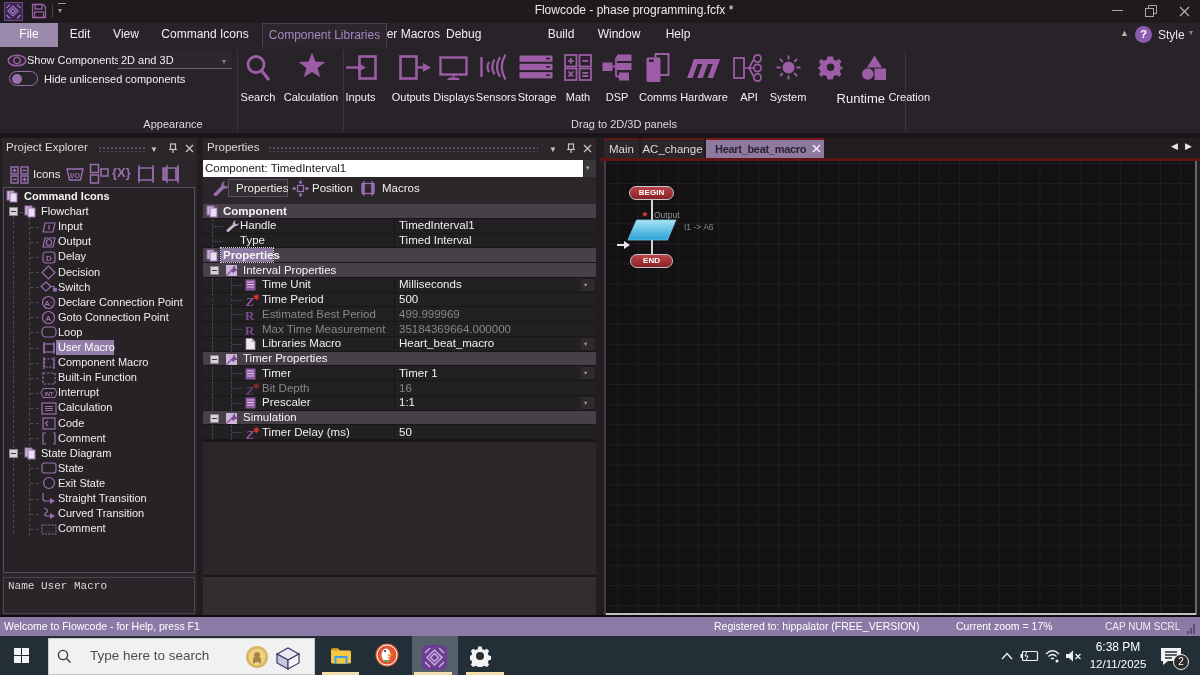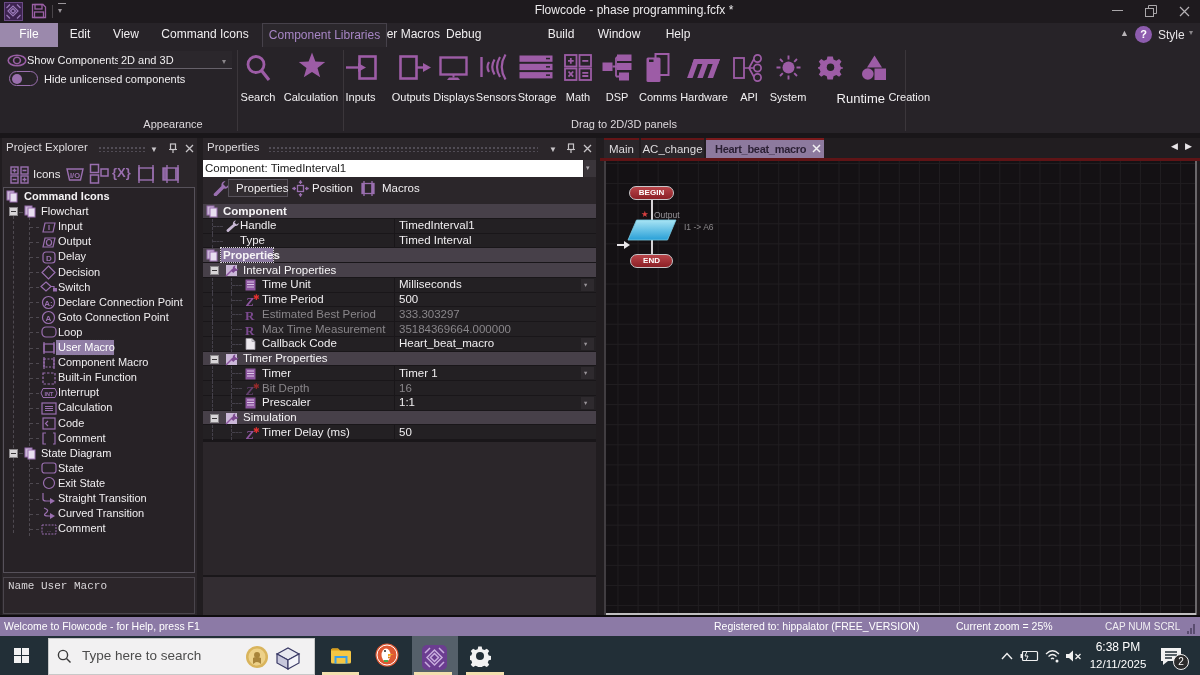--- a/index.html
+++ b/index.html
@@ -483,39 +483,39 @@
     </svg>
 <div class="a" style="left:262px;top:293.0px;color:#f0eef0;font-size:11.5px">Time Period</div>
 <div class="a" style="left:399px;top:293.0px;color:#f0eef0;font-size:11.5px">500</div>
 <div class="a" style="left:203px;top:307.2px;width:393px;height:14.75px;background:#232023;border-bottom:1px solid #191619"></div>
 <div class="a" style="left:394px;top:307.2px;width:1px;height:14.75px;background:#191619"></div>
 <div class="a" style="left:212px;top:307.2px;width:1px;height:14.75px;border-left:1px dashed #44404a"></div>
 <div class="a" style="left:231px;top:307.2px;width:1px;height:14.75px;border-left:1px dashed #44404a"></div>
 <div class="a" style="left:232px;top:314.2px;width:10px;height:1px;border-top:1px dashed #44404a"></div>
 <div class="a" style="left:245px;top:307.8px;color:#7c4a90;font-size:13px;font-weight:bold;font-family:'Liberation Serif',serif">R</div>
 <div class="a" style="left:262px;top:307.8px;color:#89868a;font-size:11.5px">Estimated Best Period</div>
-<div class="a" style="left:399px;top:307.8px;color:#89868a;font-size:11.5px">333.303297</div>
+<div class="a" style="left:399px;top:307.8px;color:#89868a;font-size:11.5px">499.999969</div>
 <div class="a" style="left:203px;top:322.0px;width:393px;height:14.75px;background:#232023;border-bottom:1px solid #191619"></div>
 <div class="a" style="left:394px;top:322.0px;width:1px;height:14.75px;background:#191619"></div>
 <div class="a" style="left:212px;top:322.0px;width:1px;height:14.75px;border-left:1px dashed #44404a"></div>
 <div class="a" style="left:231px;top:322.0px;width:1px;height:14.75px;border-left:1px dashed #44404a"></div>
 <div class="a" style="left:232px;top:329.0px;width:10px;height:1px;border-top:1px dashed #44404a"></div>
 <div class="a" style="left:245px;top:322.5px;color:#7c4a90;font-size:13px;font-weight:bold;font-family:'Liberation Serif',serif">R</div>
 <div class="a" style="left:262px;top:322.5px;color:#89868a;font-size:11.5px">Max Time Measurement</div>
 <div class="a" style="left:399px;top:322.5px;color:#89868a;font-size:11.5px">35184369664.000000</div>
 <div class="a" style="left:203px;top:336.8px;width:393px;height:14.75px;background:#232023;border-bottom:1px solid #191619"></div>
 <div class="a" style="left:394px;top:336.8px;width:1px;height:14.75px;background:#191619"></div>
 <div class="a" style="left:212px;top:336.8px;width:1px;height:14.75px;border-left:1px dashed #44404a"></div>
 <div class="a" style="left:231px;top:336.8px;width:1px;height:14.75px;border-left:1px dashed #44404a"></div>
 <div class="a" style="left:232px;top:343.8px;width:10px;height:1px;border-top:1px dashed #44404a"></div>
 <svg class="a" style="left:245px;top:338.2px" width="11" height="12" viewBox="0 0 11 12">
       <path d="M1 0.5 H7 L10 3.5 V11.5 H1 Z" fill="#ece8ee" stroke="#9a95a0" stroke-width="0.8"></path>
       <path d="M7 0.5 V3.5 H10" fill="none" stroke="#9a95a0" stroke-width="0.8"></path>
     </svg>
-<div class="a" style="left:262px;top:337.2px;color:#f0eef0;font-size:11.5px">Callback Code</div>
+<div class="a" style="left:262px;top:337.2px;color:#f0eef0;font-size:11.5px">Libraries Macro</div>
 <div class="a" style="left:399px;top:337.2px;color:#f0eef0;font-size:11.5px">Heart_beat_macro</div>
 <div class="a" style="left:581px;top:337.8px;width:13px;height:12px;background:#2e2a2e"></div>
 <div class="a" style="left:584px;top:339.8px;color:#9a959a;font-size:6.5px">▾</div>
 <div class="a" style="left:203px;top:351.5px;width:393px;height:14.75px;background:#474049;border-bottom:1px solid #191619"></div>
 <div class="a" style="left:210px;top:354.5px;width:9px;height:9px;background:#d8d5d8;border:1px solid #8a878a"></div>
 <div class="a" style="left:212px;top:358.5px;width:5px;height:1px;background:#3a373a"></div>
 <svg class="a" style="left:225px;top:352.5px" width="14" height="13" viewBox="0 0 14 13">
       <rect x="1" y="1" width="11" height="11" fill="#cbb8d8"></rect>
       <path d="M1 12 L8 5" stroke="#8d56a0" stroke-width="1.5"></path>
       <path d="M10.5 1.5 a2.6 2.6 0 0 0 -2.6 3.3 L6 6.7 L8.3 9 L10.2 7 a2.6 2.6 0 0 0 3.1-2.6 L11.5 5.2 L9.8 3.5 Z" fill="#7c4a90"></path>
@@ -615,21 +615,21 @@
 <svg class="a" style="left:617px;top:240px" width="13" height="10" viewBox="0 0 13 10">
 <path d="M0 5 H8" stroke="#e8e5e8" stroke-width="2"></path>
       <path d="M7 1 L13 5 L7 9 Z" fill="#e8e5e8"></path>
     </svg>
 <div class="a" style="left:630px;top:254px;width:43px;height:14px;border:1.5px solid #c8c5c8;border-radius:8px;
 background:linear-gradient(#b8454a,#8c2026);color:#fff;font-size:8px;font-weight:bold;text-align:center;line-height:11.5px">END</div>
 <div class="a" style="left:0;top:615px;width:1200px;height:2px;background:#0e0c0e"></div>
 <div class="a" style="left:0;top:617px;width:1200px;height:19px;background:#8c7aa6"></div>
 <div class="a" style="left:4px;top:620px;color:#ffffff;font-size:10.5px">Welcome to Flowcode - for Help, press F1</div>
 <div class="a" style="left:714px;top:620px;color:#ffffff;font-size:10.5px">Registered to: hippalator (FREE_VERSION)</div>
-<div class="a" style="left:956px;top:620px;color:#ffffff;font-size:10.5px">Current zoom = 25%</div>
+<div class="a" style="left:956px;top:620px;color:#ffffff;font-size:10.5px">Current zoom = 17%</div>
 <div class="a" style="left:1105px;top:621px;color:#efedf2;font-size:10px">CAP NUM SCRL</div>
 <svg class="a" style="left:1186px;top:624px" width="10" height="10" viewBox="0 0 10 10">
 <g fill="#5a4d70">
         <rect x="7" y="0" width="2" height="10"></rect>
         <rect x="4" y="4" width="2" height="6"></rect>
         <rect x="1" y="7" width="2" height="3"></rect>
       </g>
     </svg>
 <div class="a" style="left:0;top:636px;width:1200px;height:39px;background:#222f37"></div>
 <svg class="a" style="left:14px;top:648px" width="15" height="15" viewBox="0 0 15 15">
@@ -638,21 +638,21 @@
         <rect x="8" y="0" width="7" height="7"></rect>
 <rect x="0" y="8" width="7" height="7"></rect>
         <rect x="8" y="8" width="7" height="7"></rect>
       </g>
     </svg>
 <div class="a" style="left:48px;top:638px;width:267px;height:37px;background:#f2f1f2;border:1px solid #c8c8c8"></div>
 <svg class="a" style="left:57px;top:649px" width="14" height="14" viewBox="0 0 14 14">
 <circle cx="6" cy="6" r="4.6" fill="none" stroke="#3a3a3a" stroke-width="1.4"></circle>
 <path d="M9.5 9.5 L13.5 13.5" stroke="#3a3a3a" stroke-width="1.4"></path>
     </svg>
-<div class="a" style="left:82px;top:648px;color:#4c4c4c;font-size:13.5px">Type here to search</div>
+<div class="a" style="left:90px;top:648px;color:#4c4c4c;font-size:13.5px">Type here to search</div>
 <svg class="a" style="left:245px;top:645px" width="24" height="25" viewBox="0 0 24 25">
 <circle cx="12" cy="12" r="11" fill="#d9b45c"></circle>
       <circle cx="12" cy="12" r="8.5" fill="#edd189"></circle>
 <circle cx="12" cy="10" r="3" fill="#a8843a"></circle>
       <path d="M8 19 Q12 15 16 19 L16 13 Q12 11 8 13 Z" fill="#a8843a"></path>
     </svg>
 <svg class="a" style="left:274px;top:644px" width="28" height="26" viewBox="0 0 28 26">
 <path d="M3 10 L14 4 L25 10 L14 16 Z" fill="#e8e8f0" stroke="#3a3a66" stroke-width="1.2"></path>
 <path d="M3 10 V19 L14 25 V16 Z" fill="#c8c8dc" stroke="#3a3a66" stroke-width="1.2"></path>
 <path d="M25 10 V19 L14 25 V16 Z" fill="#f4f4fa" stroke="#3a3a66" stroke-width="1.2"></path>

